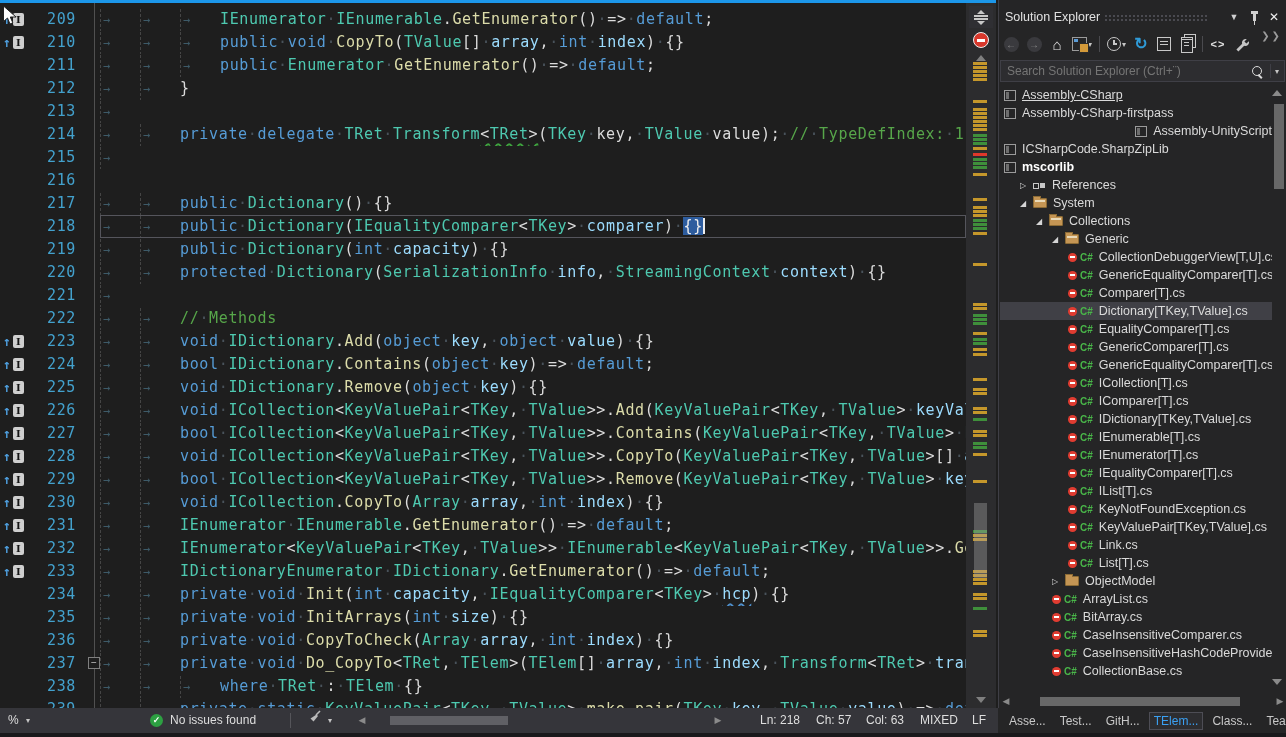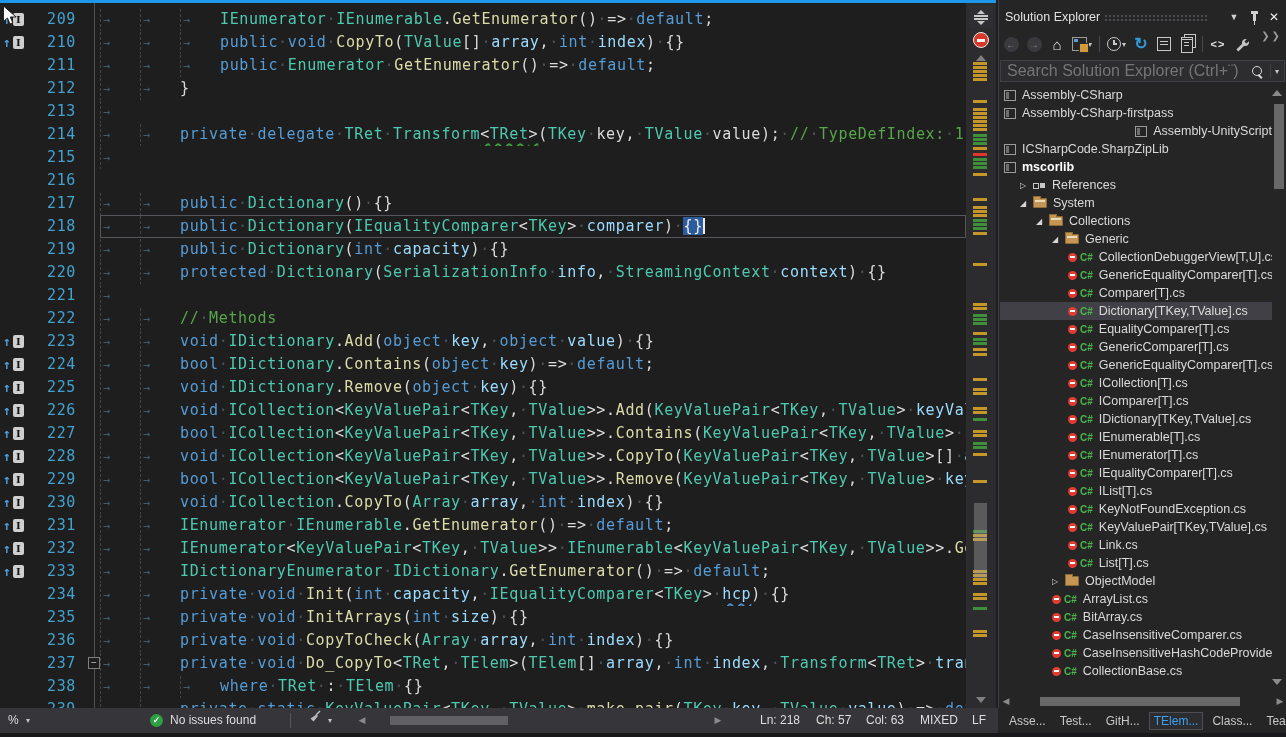--- a/index.html
+++ b/index.html
@@ -82,21 +82,21 @@
   .cola::after{content:"";position:absolute;left:2px;top:3px;right:2px;height:1px;background:#C8C8C8;box-shadow:0 3px 0 #C8C8C8}
   .docs{width:10px;height:12px;border:1px solid #C8C8C8;position:relative;background:#252526}
   .docs::before{content:"";position:absolute;left:2px;top:2px;width:5px;height:1px;background:#C8C8C8;box-shadow:0 3px 0 #C8C8C8}
   .docs2{width:10px;height:12px;border:1px solid #C8C8C8;position:relative;background:#252526;box-shadow:3px -3px 0 -1px #252526,3px -3px 0 0 #C8C8C8}
   .codei{font-size:11px;font-weight:bold;color:#E2E2E2;letter-spacing:1px}
   .car{font-size:8px;color:#C5C5C5;margin-left:1px}
   #p-overflow{position:absolute;right:4px;top:30px;color:#9A9A9A;font-size:10px;letter-spacing:2px}
   #p-search{position:absolute;left:1px;top:60px;width:285px;height:22px;background:#2D2D30;
             border:1px solid #3F3F46;box-sizing:border-box;display:flex;align-items:center}
   #p-search input{flex:1;background:transparent;border:none;outline:none;color:#9A9A9A;
-                  font-size:16px;font-family:"Liberation Sans",sans-serif;padding:0 6px}
+                  font-size:12px;font-family:"Liberation Sans",sans-serif;padding:0 6px}
   .mag{width:8px;height:8px;border:1.5px solid #DADADA;border-radius:50%;position:relative;margin-right:8px;flex:none}
   .mag::after{content:"";position:absolute;left:6.5px;top:6.5px;width:5px;height:1.5px;background:#DADADA;
               transform:rotate(45deg);transform-origin:0 0}
   .srch-sep{width:1px;height:14px;background:#3F3F46;margin-right:4px}
   .srch-car{font-size:8px;color:#C5C5C5;margin-right:5px}
 
   #tree{position:absolute;left:1px;top:86px;width:272px;height:607px;overflow:hidden}
   .trow{height:18px;display:flex;align-items:center;font-size:12.5px;color:#DADADA;white-space:nowrap;box-sizing:border-box}
   .tsel{background:#404046}
   .tar{width:13px;flex:none;font-size:8px;color:#D5D5D5}
@@ -516,21 +516,21 @@
   <div id="p-overflow">❯❯</div>
 
   <div id="p-search">
     <input type="text" placeholder="Search Solution Explorer (Ctrl+¨)" style="">
     <span class="mag"></span>
     <span class="srch-sep"></span>
     <span class="srch-car">▾</span>
   </div>
 
   <div id="tree">
-      <div class="trow" style="padding-left: 4px;">
+      <div class="trow" style="padding-left: 4px; text-decoration: underline;">
         <span class="pi"></span>
         <span class="tlb">Assembly-CSharp</span>
       </div>
       <div class="trow" style="padding-left: 4px;">
         <span class="pi"></span>
         <span class="tlb">Assembly-CSharp-firstpass</span>
       </div>
       <div class="trow" style="padding-left: 4px; justify-content: flex-end;">
         <span class="pi"></span>
         <span class="tlb">Assembly-UnityScript</span>

